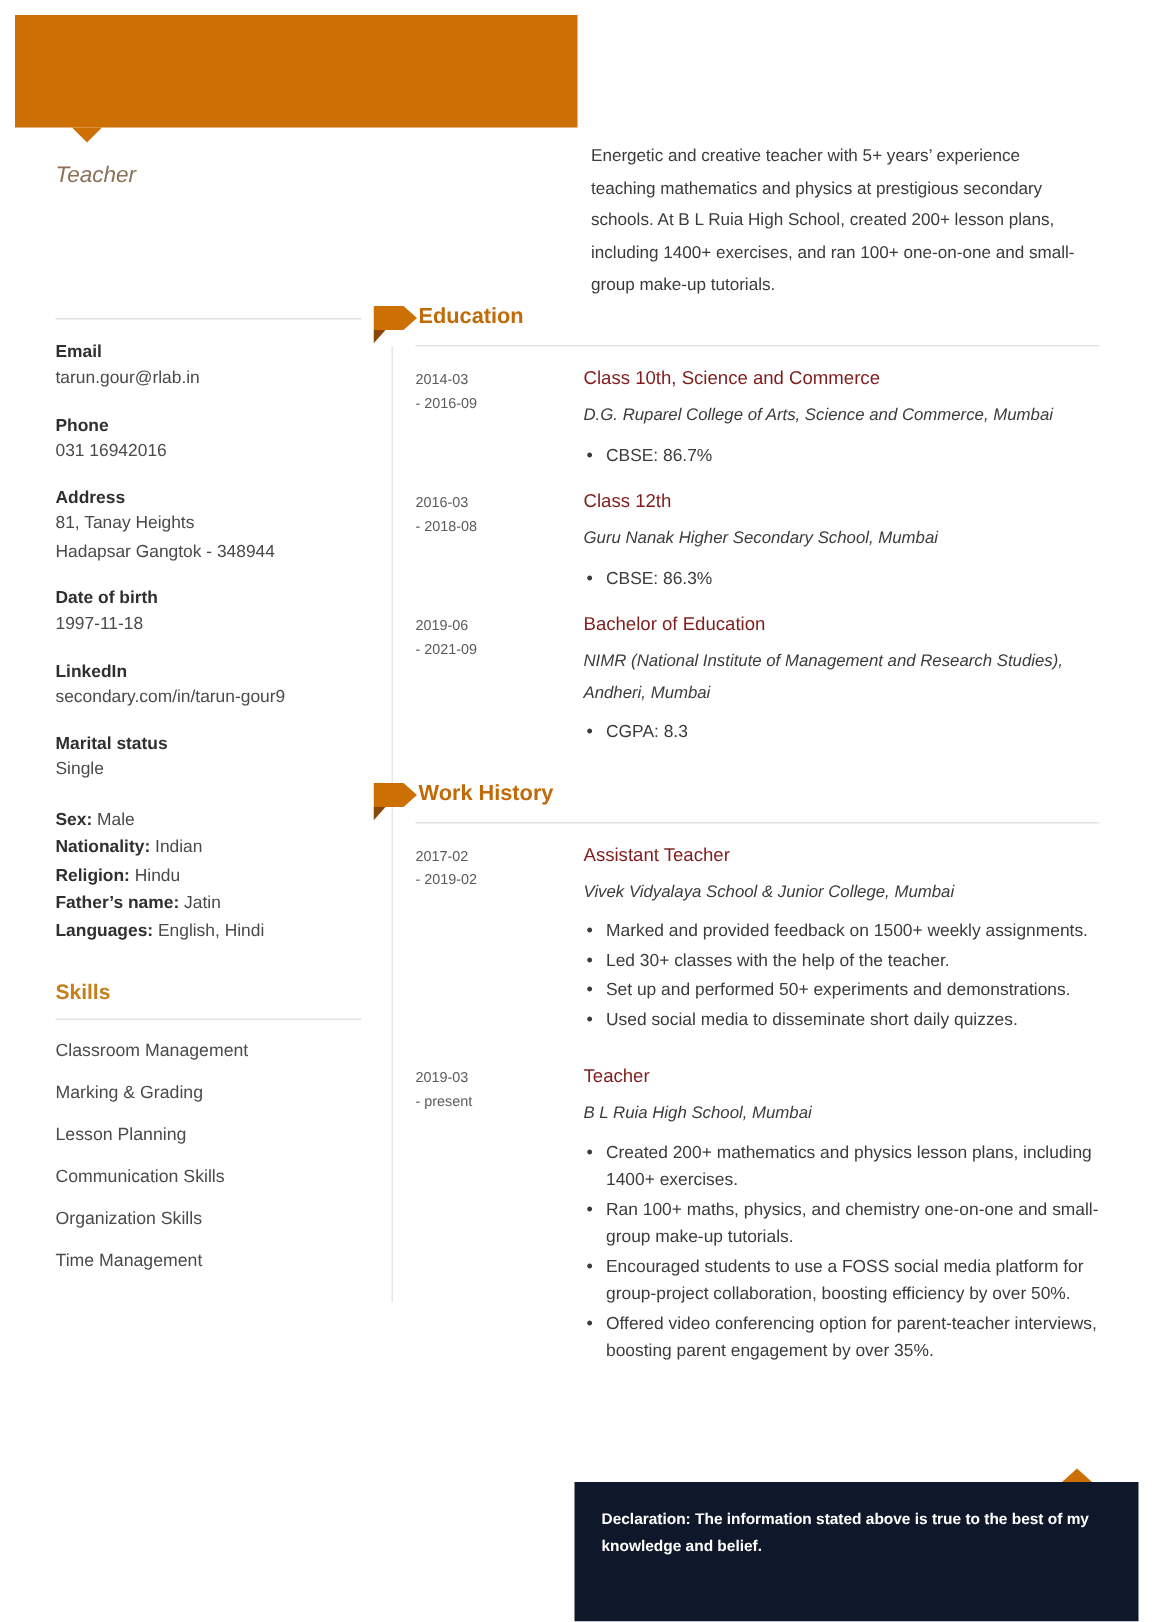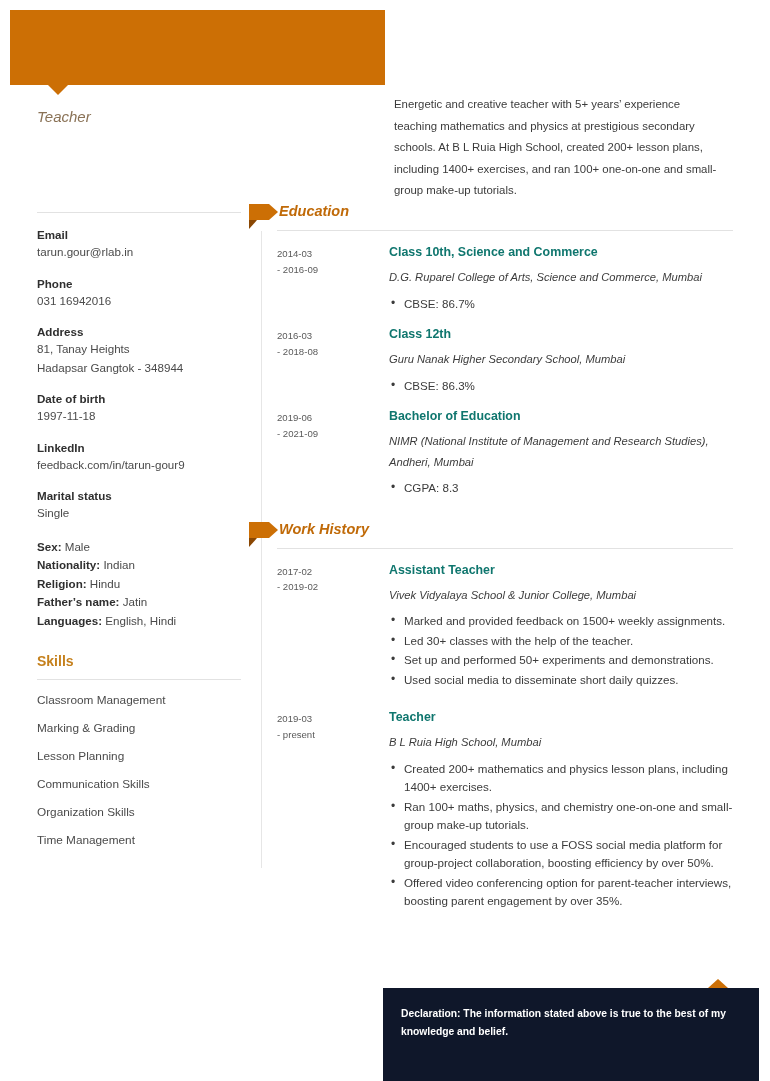--- a/index.html
+++ b/index.html
@@ -154,21 +154,20 @@
   }
   .flag svg { display: block; }
   .r-section-title {
     position: absolute;
     left: 30px;
     top: 0px;
     font-size: 14.5px;
     font-weight: bold;
     color: #c06a08;
     line-height: 20px;
-    font-style: italic;
   }
   .r-divider {
     height: 1px;
     background: #e2e2e2;
     margin: 5px 0 0 28px;
     width: 456px;
   }
 
   .entry {
     position: relative;
@@ -180,22 +179,22 @@
     position: absolute;
     left: 28px;
     top: 2px;
     width: 100px;
     font-size: 9.6px;
     color: #5a5a5a;
     line-height: 15.5px;
   }
   .entry-title {
     font-size: 12.4px;
-    font-weight: bold;
-    color: #0f766e;
+    font-weight: normal;
+    color: #7f1d1d;
     line-height: 17px;
   }
   .entry-org {
     font-size: 11.2px;
     font-style: italic;
     color: #3c3c3c;
     line-height: 20.5px;
     margin-top: 6px;
   }
   .entry-bullets {
@@ -282,21 +281,21 @@
         <div class="info-value">Hadapsar Gangtok - 348944</div>
       </div>
 
       <div class="info-item">
         <div class="info-label">Date of birth</div>
         <div class="info-value">1997-11-18</div>
       </div>
 
       <div class="info-item">
         <div class="info-label">LinkedIn</div>
-        <div class="info-value">feedback.com/in/tarun-gour9</div>
+        <div class="info-value">secondary.com/in/tarun-gour9</div>
       </div>
 
       <div class="info-item">
         <div class="info-label">Marital status</div>
         <div class="info-value">Single</div>
       </div>
 
       <div class="inline-facts">
         <div class="inline-fact"><b>Sex:</b> <span>Male</span></div>
         <div class="inline-fact"><b>Nationality:</b> <span>Indian</span></div>

